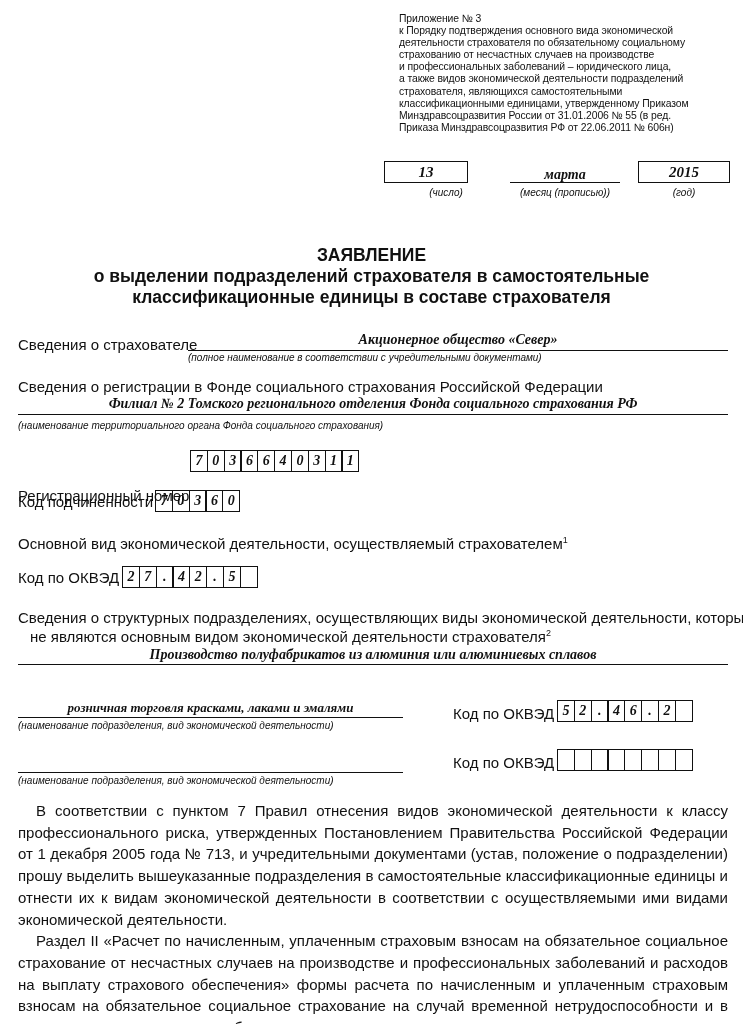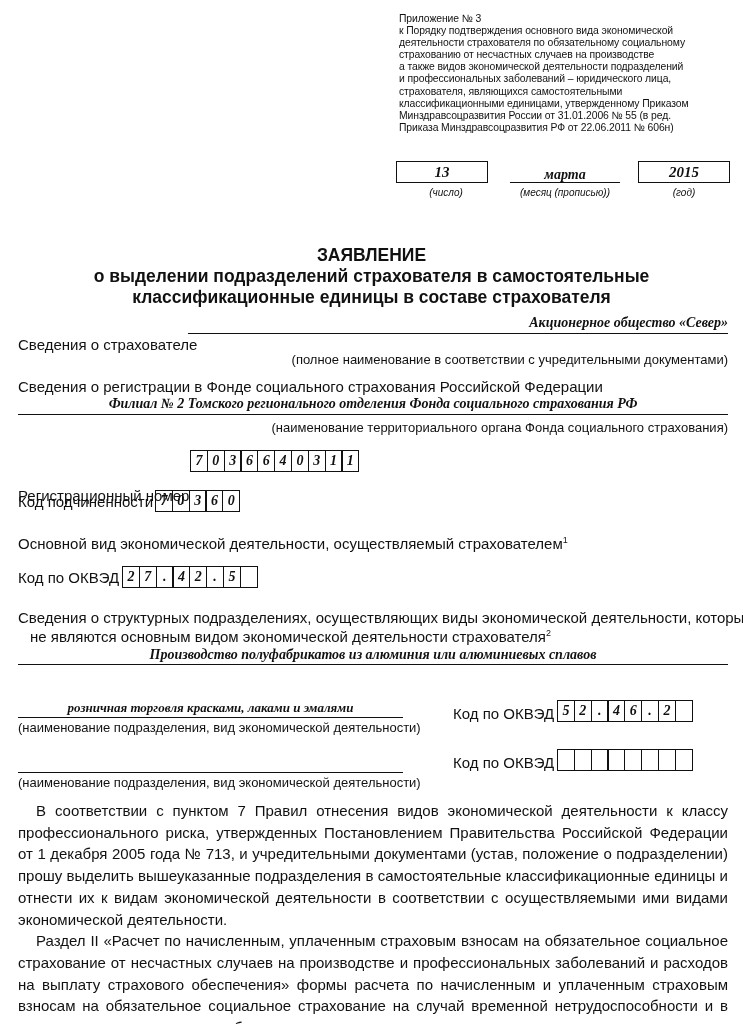--- a/index.html
+++ b/index.html
@@ -13,59 +13,59 @@
              text-align: center; line-height: 20px; }
   .dateline { border-bottom: 1.3px solid #111; height: 22px; top: 161px; box-sizing: border-box;
              font-family: "Liberation Serif", serif; font-style: italic; font-weight: bold; font-size: 14px;
              text-align: center; line-height: 28px; }
   .datecap { top: 187px; font-size: 10px; font-style: italic; text-align: center; }
   .title { left: 0; width: 743px; text-align: center; font-weight: bold; font-size: 17.5px; line-height: 20px; }
   .label { font-size: 15px; white-space: nowrap; }
   .fillline { border-bottom: 1.2px solid #111; box-sizing: border-box;
               font-family: "Liberation Serif", serif; font-style: italic; font-weight: bold; font-size: 14px;
               text-align: center; white-space: nowrap; }
-  .caption { font-size: 13px; text-align: right; white-space: nowrap; }
+  .caption { font-size: 10px; font-style: italic; text-align: left; white-space: nowrap; }
   .cells { display: flex; height: 22px; box-sizing: border-box; }
   .cell { width: 18px; height: 22px; border: 1.2px solid #111; margin-left: -1.2px; box-sizing: border-box;
           font-family: "Liberation Serif", serif; font-style: italic; font-weight: bold; font-size: 14px;
           text-align: center; line-height: 20px; }
   .cell:first-child { margin-left: 0; }
   sup { font-size: 9px; }
   .para { left: 18px; width: 710px; font-size: 15px; line-height: 21.7px; text-align: justify; }
   .para p { margin: 0; text-indent: 18px; }
 </style>
 </head>
 <body>
 
 <div class="abs appendix">
   <div>Приложение № 3</div>
   <div>к Порядку подтверждения основного вида экономической</div>
   <div>деятельности страхователя по обязательному социальному</div>
   <div>страхованию от несчастных случаев на производстве</div>
+  <div>и профессиональных заболеваний – юридического лица,</div>
   <div>а также видов экономической деятельности подразделений</div>
-  <div>и профессиональных заболеваний – юридического лица,</div>
   <div>страхователя, являющихся самостоятельными</div>
   <div>классификационными единицами, утвержденному Приказом</div>
   <div>Минздравсоцразвития России от 31.01.2006 № 55 (в ред.</div>
   <div>Приказа Минздравсоцразвития РФ от 22.06.2011 № 606н)</div>
 </div>
 
-<div class="abs datebox" style="left:396px;width:92px;">13</div>
+<div class="abs datebox" style="left:384px;width:84px;">13</div>
 <div class="abs dateline" style="left:510px;width:110px;">марта</div>
 <div class="abs datebox" style="left:638px;width:92px;">2015</div>
 <div class="abs datecap" style="left:400px;width:92px;">(число)</div>
 <div class="abs datecap" style="left:500px;width:130px;">(месяц (прописью))</div>
 <div class="abs datecap" style="left:638px;width:92px;">(год)</div>
 
 <div class="abs title" style="top:245px;">ЗАЯВЛЕНИЕ</div>
 <div class="abs title" style="top:266px;">о выделении подразделений страхователя в самостоятельные</div>
 <div class="abs title" style="top:287px;">классификационные единицы в составе страхователя</div>
 
 <div class="abs label" style="left:18px;top:336px;">Сведения о страхователе</div>
-<div class="abs fillline" style="left:188px;top:315px;width:540px;height:19px;text-align:right;">Акционерное общество «Север»</div>
+<div class="abs fillline" style="left:188px;top:332px;width:540px;height:19px;">Акционерное общество «Север»</div>
 <div class="abs caption" style="left:188px;top:352px;width:540px;">(полное наименование в соответствии с учредительными документами)</div>
 
 <div class="abs label" style="left:18px;top:378px;">Сведения о регистрации в Фонде социального страхования Российской Федерации</div>
 <div class="abs fillline" style="left:18px;top:396px;width:710px;height:19px;">Филиал № 2 Томского регионального отделения Фонда социального страхования РФ</div>
 <div class="abs caption" style="left:18px;top:420px;width:710px;">(наименование территориального органа Фонда социального страхования)</div>
 
 <div class="abs label" style="left:18px;top:453px;margin-top:34px;">Регистрационный номер</div>
 <div class="abs cells" style="left:190px;top:450px;">
   <div class="cell">7</div>
   <div class="cell">0</div>

